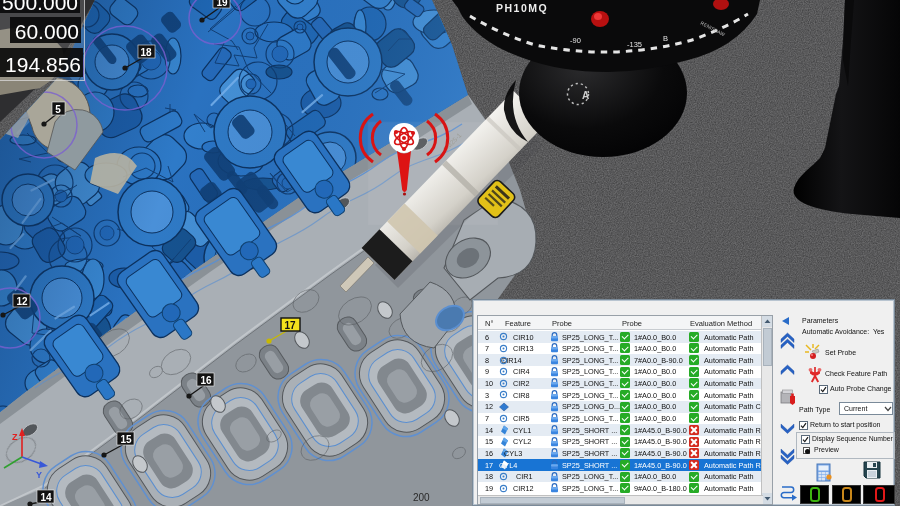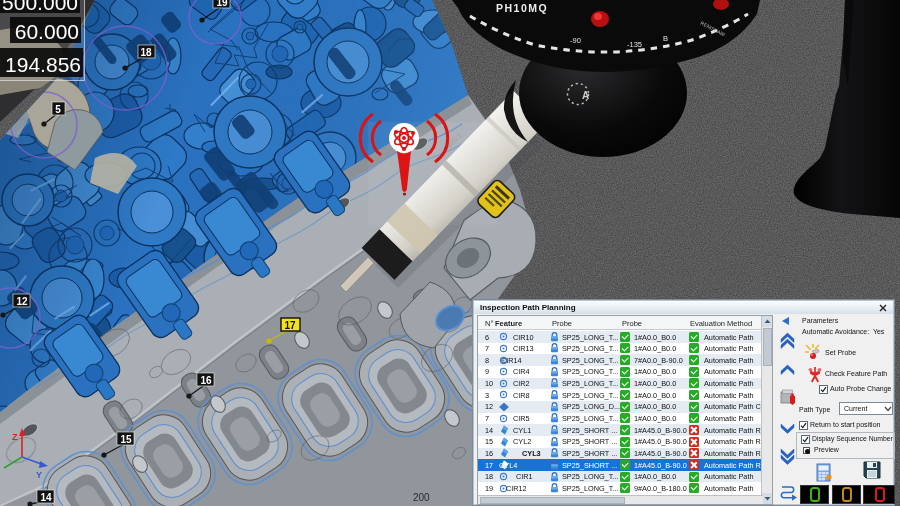--- a/index.html
+++ b/index.html
@@ -555,27 +555,24 @@
 <polygon points="22,428 19,436 25,436" fill="#e02020"></polygon>
 <text x="12" y="440" font-size="9" fill="#e02020" font-weight="bold">Z</text>
 <line x1="22" y1="457" x2="44" y2="465" stroke="#3858d8" stroke-width="1.6"></line>
 <polygon points="48,466 40,461 39,468" fill="#3858d8"></polygon>
 <text x="36" y="478" font-size="9" fill="#3858d8" font-weight="bold">Y</text>
 <line x1="22" y1="457" x2="4" y2="468" stroke="#30a030" stroke-width="1.6"></line>
 </g>
 </svg>
 
 <div id="dlg">
-  <div id="dlgtitle">Inspection Path Planning<span id="dlgx"><svg width="8" height="8" viewBox="0 0 8 8">
-            <path d="M1,1 L7,7 M7,1 L1,7" stroke="#222" stroke-width="1.4"></path>
-          </svg></span></div>
   <div id="tbl">
     <div class="hdr">
           <span style="left:7px;">N°</span>
-          <span style="left:17px;font-weight:bold;">Feature</span>
+          <span style="left:27px;">Feature</span>
           <span style="left:74px;">Probe</span>
           <span style="left:144px;">Probe</span>
           <span style="left:212px;">Evaluation Method</span>
         </div>
     <div class="row alt" style="top:15.0px;">
           <span class="cN">6</span>
           <svg class="ic" style="left:21px;width:9px;height:9px;top:1.3px;" viewBox="0 0 9 9">
             <circle cx="4.5" cy="4.5" r="3.1" fill="none" stroke="#3a7ec8" stroke-width="1.1"></circle>
             <circle cx="4.5" cy="4.5" r="1" fill="#3a7ec8"></circle>
           </svg>
@@ -751,21 +748,21 @@
           <span style="left:156px;">1#A45.0_B-90.0</span>
           <i class="ic xx" style="left:211px;"></i>
           <span style="left:226px;">Automatic Path Ra...</span>
         </div>
 <div class="row alt" style="top:131.5px;">
           <span class="cN">16</span>
           <svg class="ic" style="left:21px;width:10px;height:10px;top:0.8px;" viewBox="0 0 10 10">
             <polygon points="5,0.5 9,3.5 6,9.5 2,6.5" fill="#3584d8"></polygon>
             <polygon points="5,0.5 9,3.5 7.8,6 3.6,3.4" fill="#5ea4ea"></polygon>
           </svg>
-          <span style="left:44px;font-weight:bold;">CYL3</span>
+          <span style="left:26px;">CYL3</span>
           <svg class="ic" style="left:72px;width:9px;height:10px;top:0.8px;" viewBox="0 0 9 10">
             <path d="M2.2,4.2 V3 a2.3,2.3 0 0 1 4.6,0 V4.2" fill="none" stroke="#2a6ac0" stroke-width="1.2"></path>
             <rect x="1" y="4.2" width="7" height="5" rx="1" fill="#3a85e0"></rect>
             <rect x="1" y="4.2" width="7" height="2.3" rx="1" fill="#6aa8ee"></rect>
           </svg>
           <span style="left:84px;">SP25_SHORT ...</span>
           <i class="ic chk" style="left:141.5px;"></i>
           <span style="left:156px;">1#A45.0_B-90.0</span>
           <i class="ic xx" style="left:211px;"></i>
           <span style="left:226px;">Automatic Path Ra...</span>
@@ -805,21 +802,21 @@
           <span style="left:156px;">1#A0.0_B0.0</span>
           <i class="ic chk" style="left:211px;"></i>
           <span style="left:226px;">Automatic Path</span>
         </div>
 <div class="row" style="top:166.5px;">
           <span class="cN">19</span>
           <svg class="ic" style="left:21px;width:9px;height:9px;top:1.3px;" viewBox="0 0 9 9">
             <circle cx="4.5" cy="4.5" r="3.1" fill="none" stroke="#3a7ec8" stroke-width="1.1"></circle>
             <circle cx="4.5" cy="4.5" r="1" fill="#3a7ec8"></circle>
           </svg>
-          <span style="left:28px;">CIR12</span>
+          <span style="left:35px;">CIR12</span>
           <svg class="ic" style="left:72px;width:9px;height:10px;top:0.8px;" viewBox="0 0 9 10">
             <path d="M2.2,4.2 V3 a2.3,2.3 0 0 1 4.6,0 V4.2" fill="none" stroke="#2a6ac0" stroke-width="1.2"></path>
             <rect x="1" y="4.2" width="7" height="5" rx="1" fill="#3a85e0"></rect>
             <rect x="1" y="4.2" width="7" height="2.3" rx="1" fill="#6aa8ee"></rect>
           </svg>
           <span style="left:84px;">SP25_LONG_T...</span>
           <i class="ic chk" style="left:141.5px;"></i>
           <span style="left:156px;">9#A0.0_B-180.0</span>
           <i class="ic chk" style="left:211px;"></i>
           <span style="left:226px;">Automatic Path</span>

